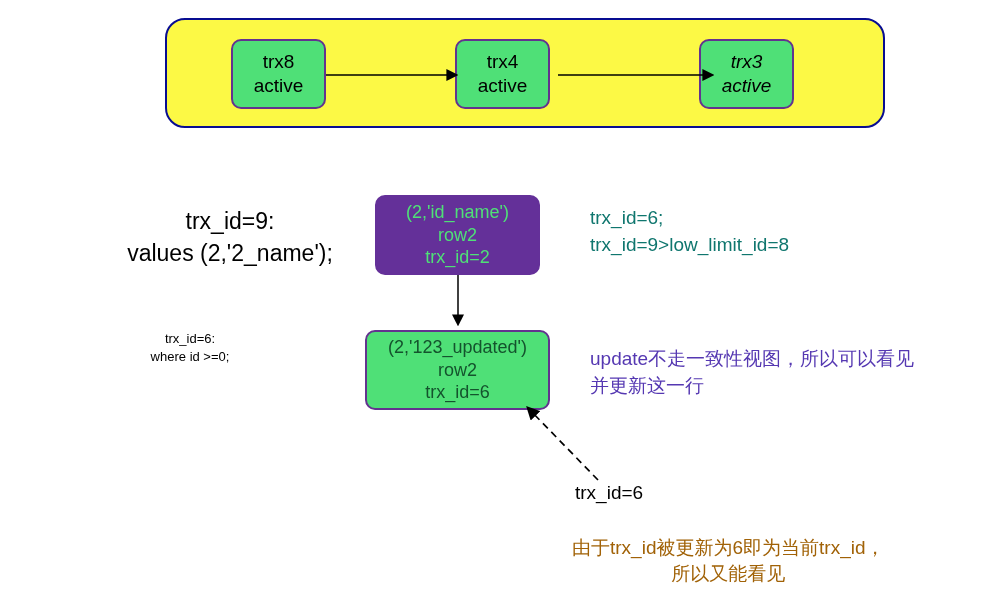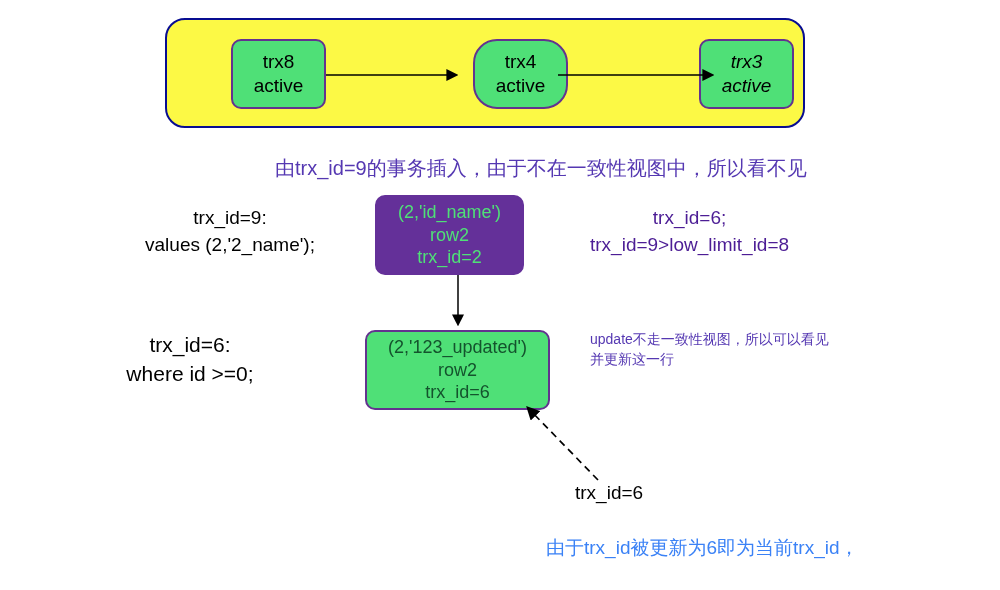--- a/index.html
+++ b/index.html
@@ -13,21 +13,21 @@
   }
   .stage {
     position: relative;
     width: 1000px;
     height: 590px;
   }
   .trx-list-box {
     position: absolute;
     left: 165px;
     top: 18px;
-    width: 640px;
+    width: 720px;
     height: 110px;
     background: #FCF945;
     border: 2px solid #080D91;
     border-radius: 20px;
     box-sizing: border-box;
     padding-left: 48px;
   }
   .trx-item {
     position: absolute;
     width: 95px;
@@ -51,39 +51,39 @@
     left: 275px;
     top: 155px;
     font-size: 20px;
     color: #5538B2;
     white-space: nowrap;
   }
   .left-sql1 {
     position: absolute;
     left: 100px;
     top: 205px;
-    font-size: 19px;
+    font-size: 23px;
     color: #000;
     text-align: center;
     line-height: 1.4;
     width: 260px;
   }
   .left-sql2 {
     position: absolute;
     left: 10px;
     top: 330px;
-    font-size: 21px;
+    font-size: 13px;
     color: #000;
     text-align: center;
     line-height: 1.4;
     width: 360px;
   }
   .row-box {
     position: absolute;
-    width: 149px;
+    width: 165px;
     height: 80px;
     border-radius: 10px;
     display: flex;
     flex-direction: column;
     align-items: center;
     justify-content: center;
     font-size: 18px;
     line-height: 1.25;
     box-sizing: border-box;
   }
@@ -101,62 +101,61 @@
     background: #4FE077;
     border: 2px solid #63338F;
     color: #14532d;
   }
   .row-box > span { display:block; text-align:center; }
   .right-note1 {
     position: absolute;
     left: 590px;
     top: 205px;
     font-size: 19px;
-    color: #4c1d95;
-    line-height: 1.4;
-    text-align: center;
+    color: #0f766e;
+    line-height: 1.4;
   }
   .right-note2 {
     position: absolute;
     left: 590px;
-    top: 330px;
-    font-size: 14px;
+    top: 346px;
+    font-size: 19px;
     color: #5538B2;
     line-height: 1.4;
   }
   .bottom-sql {
     position: absolute;
     left: 575px;
     top: 480px;
     font-size: 19px;
     color: #000;
     line-height: 1.35;
   }
   .bottom-note {
     position: absolute;
-    left: 546px;
+    left: 572px;
     top: 535px;
     font-size: 19px;
-    color: #3b82f6;
+    color: #a16207;
     line-height: 1.35;
     text-align: center;
   }
   svg.arrow { position:absolute; overflow:visible; }
 </style>
 </head>
 <body>
 
 <div class="stage">
 
   <div class="trx-list-box">
     <div class="trx-item" style="left:64px; top:19px;">
       <span>trx8</span>
       <span>active</span>
     </div>
-    <div class="trx-item" style="left:306px; top:19px;border-radius:24px;">
+    <div class="trx-item" style="left:288px; top:19px;">
       <span>trx4</span>
       <span>active</span>
     </div>
     <div class="trx-item" style="left:532px; top:19px;font-style:italic;">
       <span>trx3</span>
       <span>active</span>
     </div>
 
     <svg class="arrow arrow-trx12" style="left:159px; top:50px;" width="137" height="10">
       <defs>
@@ -169,21 +168,20 @@
     <svg class="arrow arrow-trx23" style="left:391px; top:50px;" width="161" height="10">
       <defs>
         <marker id="ah2" viewBox="0 0 10 10" refX="8" refY="5" markerWidth="8" markerHeight="8" orient="auto">
           <path d="M0,0 L10,5 L0,10 Z" fill="#000"></path>
         </marker>
       </defs>
       <line x1="0" y1="5" x2="154" y2="5" stroke="#000" stroke-width="1.5" marker-end="url(#ah2)"></line>
     </svg>
   </div>
 
-  <div class="caption-top">由trx_id=9的事务插入，由于不在一致性视图中，所以看不见</div>
 
   <div class="left-sql1">
     <div>trx_id=9:</div>
     <div>values (2,'2_name');</div>
   </div>
 
   <div class="left-sql2">
     <div>trx_id=6:</div>
     <div>where id &gt;=0;</div>
   </div>
@@ -227,15 +225,16 @@
     </defs>
     <line x1="78" y1="80" x2="8" y2="8" stroke="#000" stroke-width="1.7" stroke-dasharray="7 5" marker-end="url(#ah4)"></line>
   </svg>
 
   <div class="bottom-sql">
     <div>trx_id=6</div>
   </div>
 
   <div class="bottom-note">
     <div>由于trx_id被更新为6即为当前trx_id，</div>
+    <div>所以又能看见</div>
   </div>
 
 </div>
 
 </body></html>

